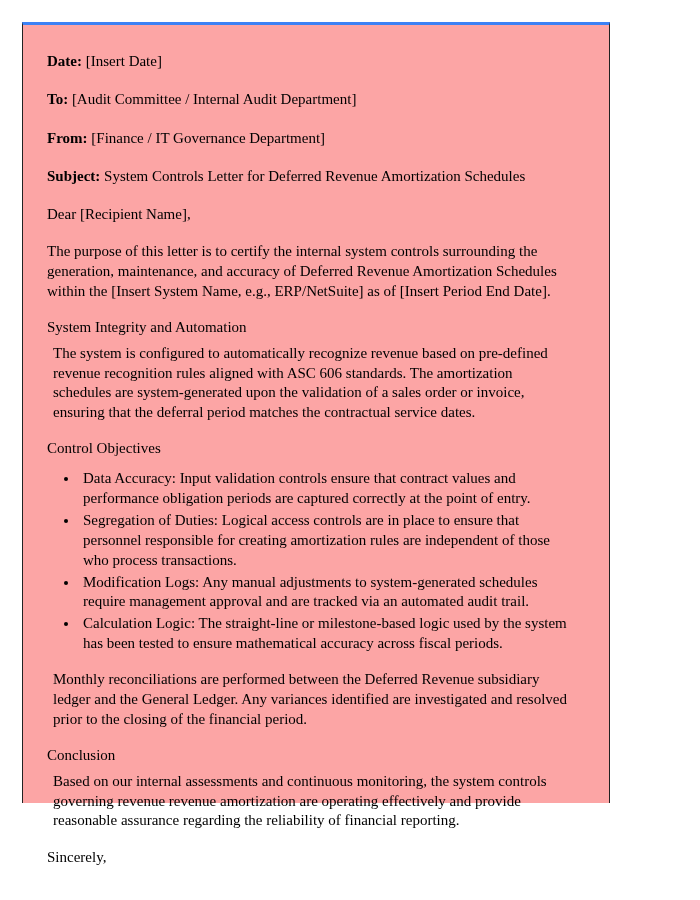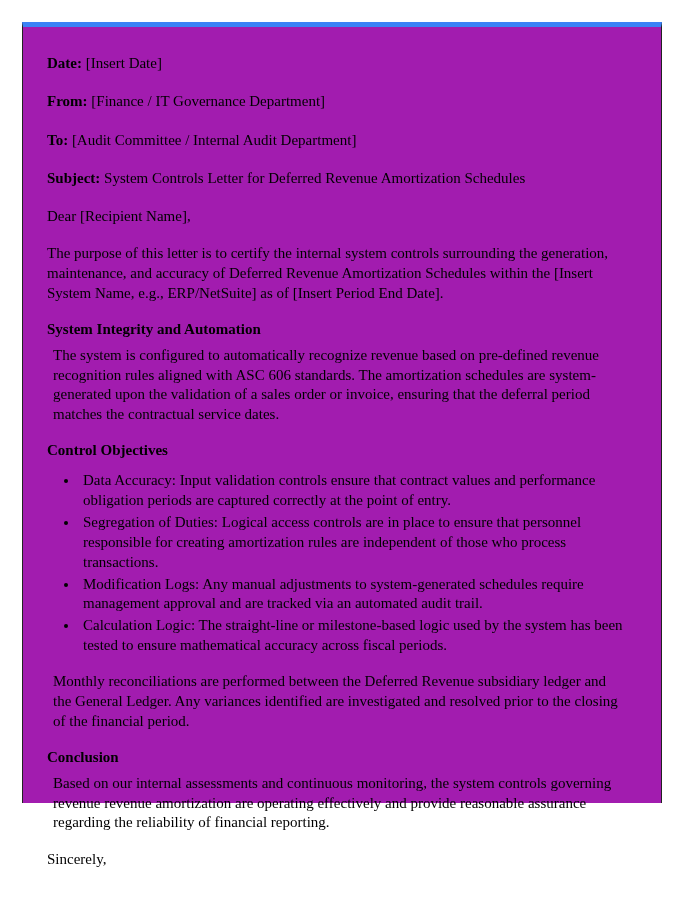--- a/index.html
+++ b/index.html
@@ -13,28 +13,28 @@
     height: 900px;
     font-family: "Liberation Serif", "DejaVu Serif", serif;
     color: #000000;
     overflow: hidden;
   }
 
   .page-frame {
     position: absolute;
     left: 22px;
     top: 22px;
-    width: 640px;
+    width: 588px;
     height: 781px;
-    border-top: 5px solid #3b82f6;
+    border-top: 3px solid #3b82f6;
     border-left: 1px solid #222222;
     border-right: 1px solid #222222;
     border-bottom: none;
     box-sizing: border-box;
-    background: #a21caf;
+    background: #fca5a5;
   }
 
   .page-body {
     padding: 26px 36px 0 24px;
     box-sizing: border-box;
   }
 
   .meta-line {
     font-size: 15px;
     line-height: 1.35;
@@ -56,21 +56,21 @@
     margin: 0 0 16px 0;
     text-align: left;
     font-family: Liberation Serif, serif;
   }
 
   .section {
     margin: 0 0 16px 0;
   }
   .section-heading {
     font-size: 15px;
-    font-weight: bold;
+    font-weight: normal;
     line-height: 1.3;
     margin: 0;
   }
   .section-body {
     font-size: 15px;
     line-height: 1.33;
     margin: 6px;
   }
 
   ul.objectives {
@@ -100,27 +100,27 @@
 
 <div class="page-frame">
   <div class="page-body">
 
     <p class="meta-line">
       <span class="lbl">Date:</span>
       <span>[Insert Date]</span>
     </p>
 
     <p class="meta-line">
-      <span class="lbl">From:</span>
-      <span>[Finance / IT Governance Department]</span>
+      <span class="lbl">To:</span>
+      <span>[Audit Committee / Internal Audit Department]</span>
     </p>
 
     <p class="meta-line">
-      <span class="lbl">To:</span>
-      <span>[Audit Committee / Internal Audit Department]</span>
+      <span class="lbl">From:</span>
+      <span>[Finance / IT Governance Department]</span>
     </p>
 
     <p class="meta-line">
       <span class="lbl">Subject:</span>
       <span>System Controls Letter for Deferred Revenue Amortization Schedules</span>
     </p>
 
     <p class="salutation">Dear [Recipient Name],</p>
 
     <p class="para">The purpose of this letter is to certify the internal system controls surrounding the generation, maintenance, and accuracy of Deferred Revenue Amortization Schedules within the [Insert System Name, e.g., ERP/NetSuite] as of [Insert Period End Date].</p>

